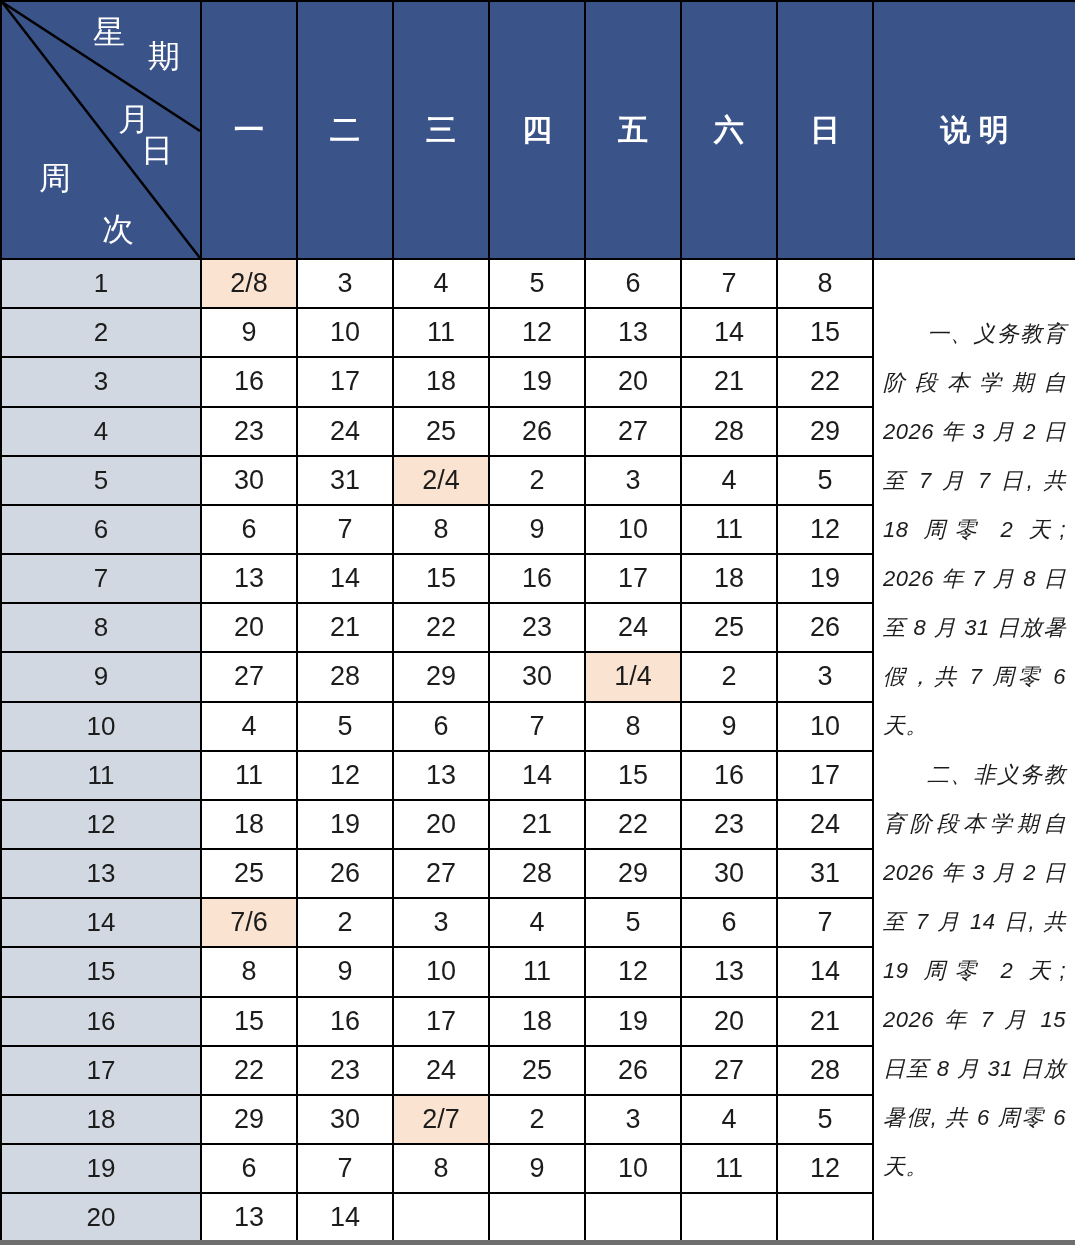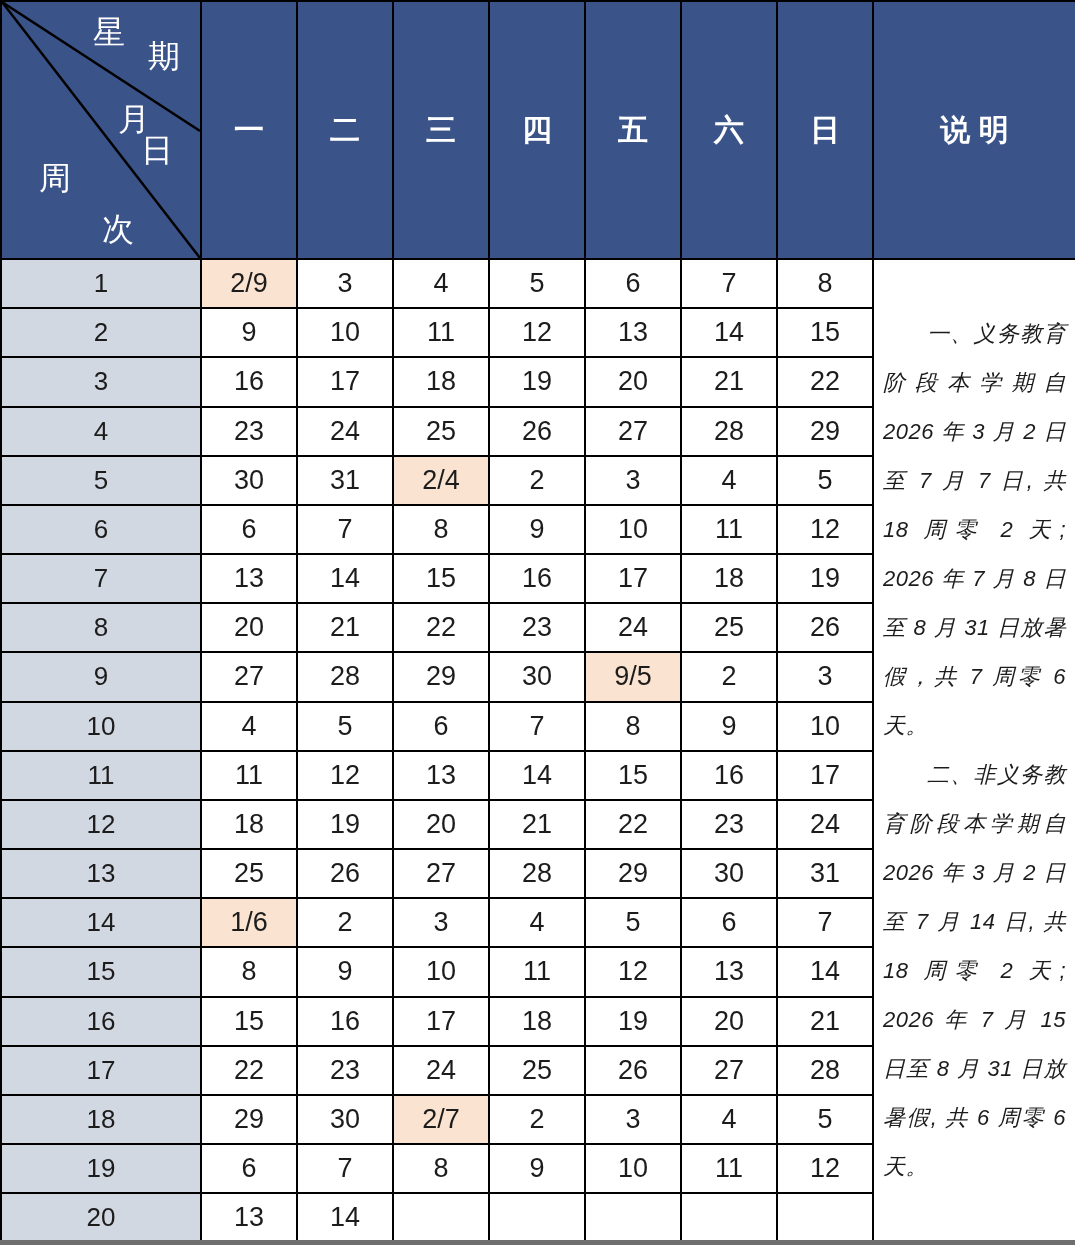--- a/index.html
+++ b/index.html
@@ -133,30 +133,30 @@
       <th class="day-h">四</th>
       <th class="day-h">五</th>
       <th class="day-h">六</th>
       <th class="day-h">日</th>
       <th class="notes-h">说  明</th>
     </tr>
   </thead>
   <tbody>
       <tr>
         <td class="week-cell">1</td>
-        <td class="day-cell hl">2/9</td>
+        <td class="day-cell hl">2/8</td>
         <td class="day-cell">3</td>
         <td class="day-cell">4</td>
         <td class="day-cell">5</td>
         <td class="day-cell">6</td>
         <td class="day-cell">7</td>
         <td class="day-cell">8</td>
         <td class="notes-cell" rowspan="20">
           <p>一、义务教育阶段本学期自 2026 年 3 月 2 日至 7 月 7 日, 共 18 周零 2 天; 2026 年 7 月 8 日至 8 月 31 日放暑假，共 7 周零 6 天。</p>
-          <p>二、非义务教育阶段本学期自 2026 年 3 月 2 日至 7 月 14 日, 共 18 周零 2 天; 2026 年 7 月 15 日至 8 月 31 日放暑假, 共 6 周零 6 天。</p>
+          <p>二、非义务教育阶段本学期自 2026 年 3 月 2 日至 7 月 14 日, 共 19 周零 2 天; 2026 年 7 月 15 日至 8 月 31 日放暑假, 共 6 周零 6 天。</p>
         </td>
       </tr>
       <tr>
         <td class="week-cell">2</td>
         <td class="day-cell">9</td>
         <td class="day-cell">10</td>
         <td class="day-cell">11</td>
         <td class="day-cell">12</td>
         <td class="day-cell">13</td>
         <td class="day-cell">14</td>
@@ -221,21 +221,21 @@
         <td class="day-cell">24</td>
         <td class="day-cell">25</td>
         <td class="day-cell">26</td>
       </tr>
       <tr>
         <td class="week-cell">9</td>
         <td class="day-cell">27</td>
         <td class="day-cell">28</td>
         <td class="day-cell">29</td>
         <td class="day-cell">30</td>
-        <td class="day-cell hl">9/5</td>
+        <td class="day-cell hl">1/4</td>
         <td class="day-cell">2</td>
         <td class="day-cell">3</td>
       </tr>
       <tr>
         <td class="week-cell">10</td>
         <td class="day-cell">4</td>
         <td class="day-cell">5</td>
         <td class="day-cell">6</td>
         <td class="day-cell">7</td>
         <td class="day-cell">8</td>
@@ -267,21 +267,21 @@
         <td class="day-cell">25</td>
         <td class="day-cell">26</td>
         <td class="day-cell">27</td>
         <td class="day-cell">28</td>
         <td class="day-cell">29</td>
         <td class="day-cell">30</td>
         <td class="day-cell">31</td>
       </tr>
       <tr>
         <td class="week-cell">14</td>
-        <td class="day-cell hl">1/6</td>
+        <td class="day-cell hl">7/6</td>
         <td class="day-cell">2</td>
         <td class="day-cell">3</td>
         <td class="day-cell">4</td>
         <td class="day-cell">5</td>
         <td class="day-cell">6</td>
         <td class="day-cell">7</td>
       </tr>
       <tr>
         <td class="week-cell">15</td>
         <td class="day-cell">8</td>

